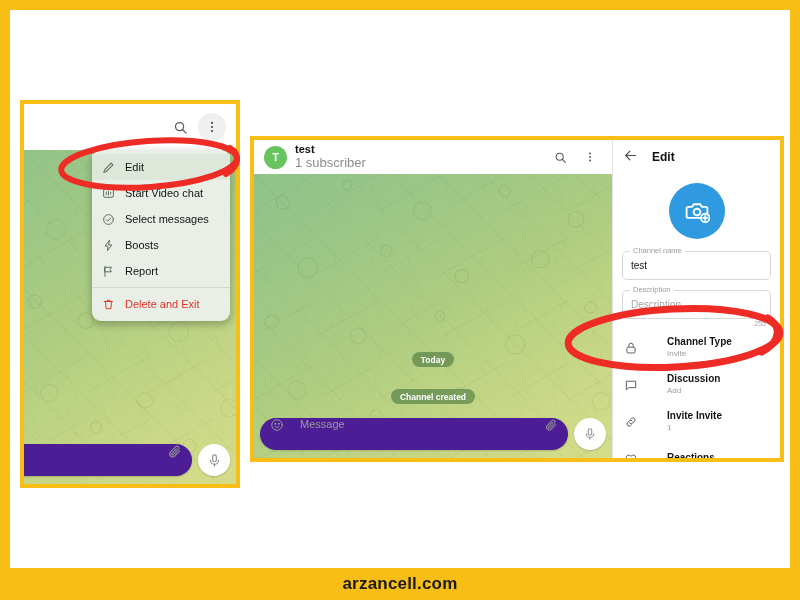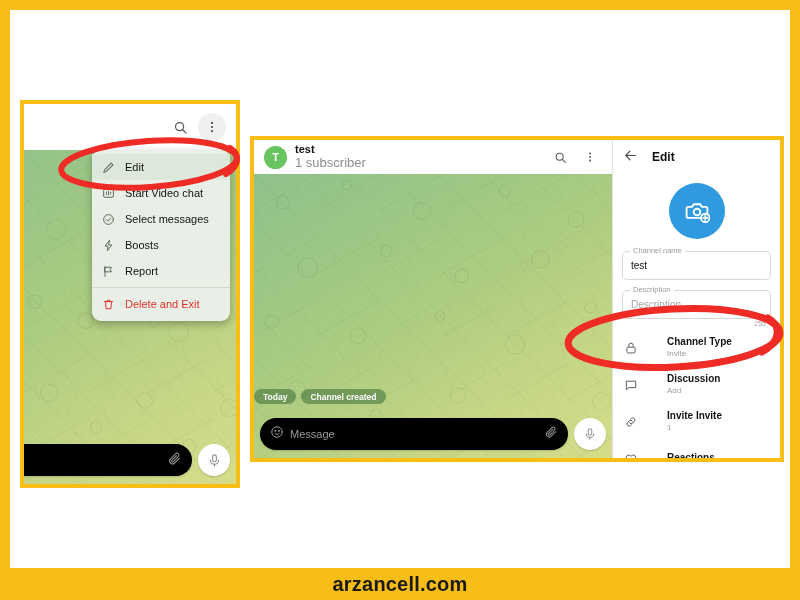--- a/index.html
+++ b/index.html
@@ -22,21 +22,21 @@
   .frame-top    { left: 0;  top: 0;    width: 800px; height: 10px; }
   .frame-left   { left: 0;  top: 0;    width: 10px;  height: 600px; }
   .frame-right  { right: 0; top: 0;    width: 10px;  height: 600px; }
   .frame-bottom { left: 0;  bottom: 0; width: 800px; height: 32px; }
 
   .watermark {
     position: absolute;
     left: 0; bottom: 0;
     width: 800px; height: 32px;
     display: flex; align-items: center; justify-content: center;
-    font-size: 20px; font-weight: bold; color: #1a1a1a;
+    font-size: 17px; font-weight: bold; color: #1a1a1a;
     letter-spacing: 0.2px;
     z-index: 6;
   }
 
   
   .panel {
     position: absolute;
     background: #ffffff;
     border: 4px solid #f9be16;
     overflow: hidden;
@@ -155,26 +155,26 @@
     position: absolute;
     left: 6px; right: 6px; bottom: 8px;
     display: flex;
     align-items: center;
     gap: 6px;
     z-index: 3;
   }
   .composer-field {
     flex: 1;
     height: 32px;
-    background: #000000;
+    background: #4c1d95;
     border-radius: 17px;
     display: flex;
-    align-items: center;
+    align-items: flex-start;
     padding: 0 10px;
-    gap: 6px;
+    gap: 16px;
     box-shadow: 0 1px 2px rgba(0,0,0,.16);
   }
   .composer-placeholder {
     flex: 1;
     font-size: 11px;
     color: #9a9a9a;
   }
   .mic-btn {
     width: 32px; height: 32px;
     border-radius: 50%;
@@ -225,23 +225,23 @@
 
   .chat-body {
     position: absolute;
     left: 0; right: 0; top: 34px; bottom: 0;
     overflow: hidden;
   }
   .service-badges {
     position: absolute;
     left: 0; right: 0; bottom: 54px;
     display: flex;
-    flex-direction: row;
-    align-items: center;
-    gap: 5px;
+    flex-direction: column;
+    align-items: center;
+    gap: 22px;
     z-index: 3;
   }
   .service-badge {
     background: rgba(60,110,55,.55);
     color: #ffffff;
     font-size: 8.5px;
     font-weight: bold;
     border-radius: 9px;
     padding: 2.5px 9px;
   }

